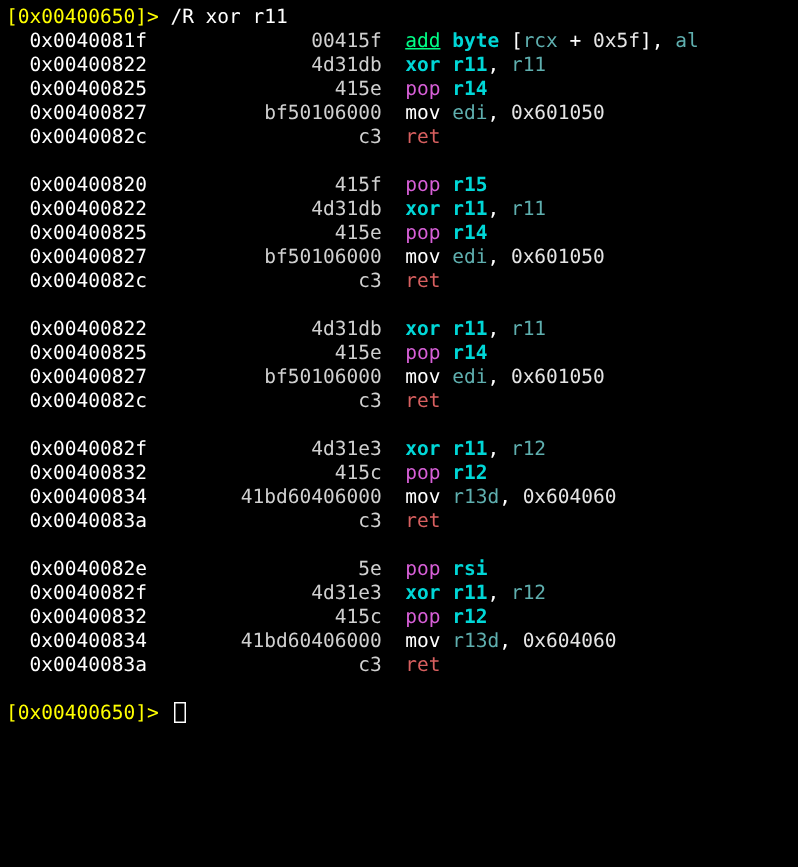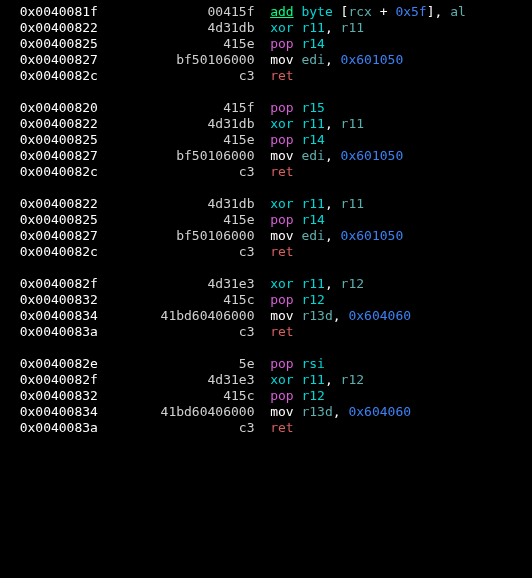--- a/index.html
+++ b/index.html
@@ -13,40 +13,41 @@
     width: 532px;
     box-sizing: border-box;
   }
   .line {
     white-space: pre;
   }
   .yellow { color: #ffff00; }
   .white  { color: #ffffff; }
   .gray   { color: #d0d0d0; }
   .green  { color: #00ff87; text-decoration: underline; }
-  .cyan   { color: #00d7d7; }
+  .cyan   { color: #00d7d7; font-weight: bold; }
   .magenta{ color: #d75fd7; }
-  .orange { color: #3b82f6; margin-top: 27px; }
+  .orange { color: #e5e5e5; margin-top: 27px; }
   .red    { color: #d75f5f; }
   .dimcy  { color: #5fafaf; }
   .cursor-box {
     display: inline-block;
     width: 8px;
     height: 14px;
     border: 1px solid #ffffff;
     vertical-align: middle;
     box-sizing: border-box;
     margin-left:2px;
   }
   .spacer { height: 16px; }
 </style>
 </head>
 <body>
 
 <div id="output">
+    <div class="line"><span class="yellow">[</span><span class="yellow">0x00400650</span><span class="yellow">]&gt; </span><span class="white">/R xor r11</span></div>
     <div class="line"><span class="white">  </span><span class="white">0x0040081f</span><span class="gray">              00415f</span><span class="white">  </span><span class="green">add</span><span class="white"> </span><span class="cyan">byte </span><span class="white">[</span><span class="dimcy">rcx</span><span class="white"> + </span><span class="orange">0x5f</span><span class="white">]</span><span class="white">, </span><span class="dimcy">al</span></div>
     <div class="line"><span class="white">  </span><span class="white">0x00400822</span><span class="gray">              4d31db</span><span class="white">  </span><span class="cyan">xor</span><span class="white"> </span><span class="cyan">r11</span><span class="white">, </span><span class="dimcy">r11</span></div>
     <div class="line"><span class="white">  </span><span class="white">0x00400825</span><span class="gray">                415e</span><span class="white">  </span><span class="magenta">pop</span><span class="white"> </span><span class="cyan">r14</span></div>
     <div class="line"><span class="white">  </span><span class="white">0x00400827</span><span class="gray">          bf50106000</span><span class="white">  </span><span class="white">mov</span><span class="white"> </span><span class="dimcy">edi</span><span class="white">, </span><span class="orange">0x601050</span></div>
     <div class="line"><span class="white">  </span><span class="white">0x0040082c</span><span class="gray">                  c3</span><span class="white">  </span><span class="red">ret</span></div>
     <div class="spacer"></div>
     <div class="line"><span class="white">  </span><span class="white">0x00400820</span><span class="gray">                415f</span><span class="white">  </span><span class="magenta">pop</span><span class="white"> </span><span class="cyan">r15</span></div>
     <div class="line"><span class="white">  </span><span class="white">0x00400822</span><span class="gray">              4d31db</span><span class="white">  </span><span class="cyan">xor</span><span class="white"> </span><span class="cyan">r11</span><span class="white">, </span><span class="dimcy">r11</span></div>
     <div class="line"><span class="white">  </span><span class="white">0x00400825</span><span class="gray">                415e</span><span class="white">  </span><span class="magenta">pop</span><span class="white"> </span><span class="cyan">r14</span></div>
     <div class="line"><span class="white">  </span><span class="white">0x00400827</span><span class="gray">          bf50106000</span><span class="white">  </span><span class="white">mov</span><span class="white"> </span><span class="dimcy">edi</span><span class="white">, </span><span class="orange">0x601050</span></div>
@@ -61,13 +62,14 @@
     <div class="line"><span class="white">  </span><span class="white">0x00400832</span><span class="gray">                415c</span><span class="white">  </span><span class="magenta">pop</span><span class="white"> </span><span class="cyan">r12</span></div>
     <div class="line"><span class="white">  </span><span class="white">0x00400834</span><span class="gray">        41bd60406000</span><span class="white">  </span><span class="white">mov</span><span class="white"> </span><span class="dimcy">r13d</span><span class="white">, </span><span class="orange">0x604060</span></div>
     <div class="line"><span class="white">  </span><span class="white">0x0040083a</span><span class="gray">                  c3</span><span class="white">  </span><span class="red">ret</span></div>
     <div class="spacer"></div>
     <div class="line"><span class="white">  </span><span class="white">0x0040082e</span><span class="gray">                  5e</span><span class="white">  </span><span class="magenta">pop</span><span class="white"> </span><span class="cyan">rsi</span></div>
     <div class="line"><span class="white">  </span><span class="white">0x0040082f</span><span class="gray">              4d31e3</span><span class="white">  </span><span class="cyan">xor</span><span class="white"> </span><span class="cyan">r11</span><span class="white">, </span><span class="dimcy">r12</span></div>
     <div class="line"><span class="white">  </span><span class="white">0x00400832</span><span class="gray">                415c</span><span class="white">  </span><span class="magenta">pop</span><span class="white"> </span><span class="cyan">r12</span></div>
     <div class="line"><span class="white">  </span><span class="white">0x00400834</span><span class="gray">        41bd60406000</span><span class="white">  </span><span class="white">mov</span><span class="white"> </span><span class="dimcy">r13d</span><span class="white">, </span><span class="orange">0x604060</span></div>
     <div class="line"><span class="white">  </span><span class="white">0x0040083a</span><span class="gray">                  c3</span><span class="white">  </span><span class="red">ret</span></div>
     <div class="spacer"></div>
+    <div class="line"><span class="yellow">[</span><span class="yellow">0x00400650</span><span class="yellow">]&gt; </span><span class="cursor-box"></span></div>
   </div>
 
 </body></html>

